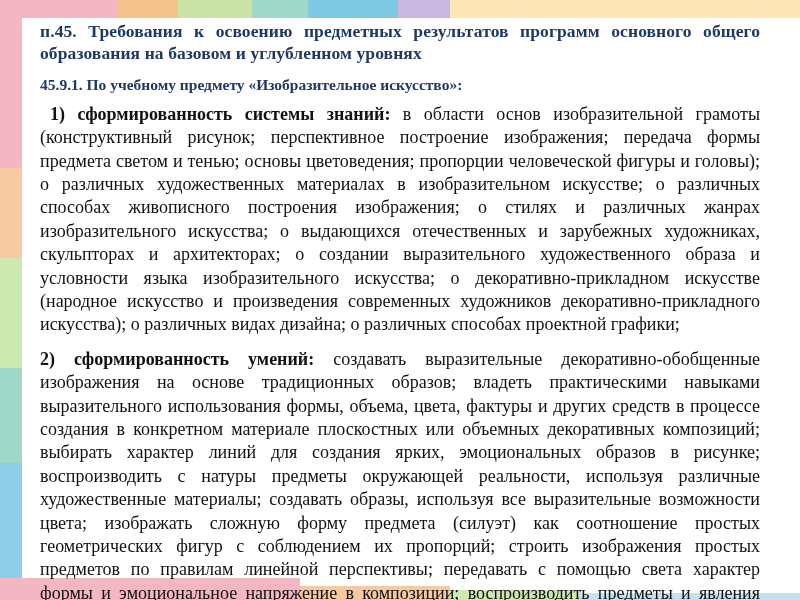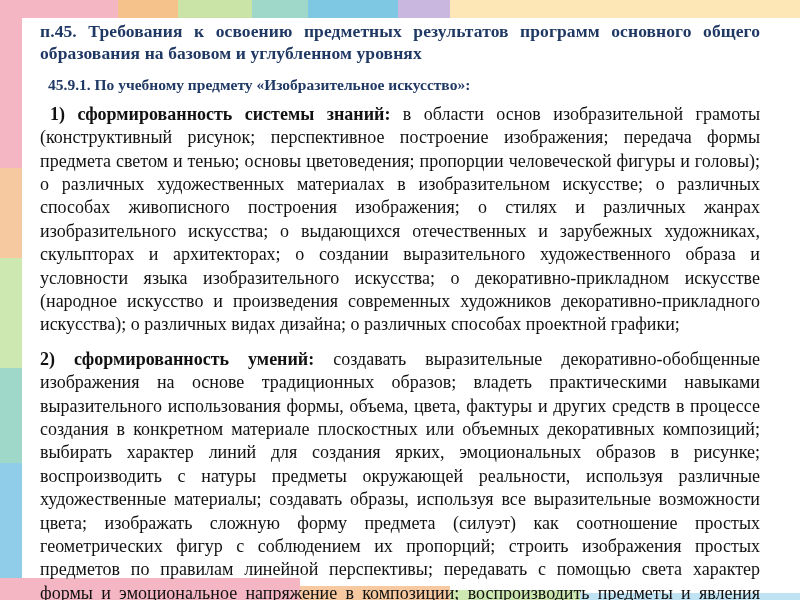--- a/index.html
+++ b/index.html
@@ -72,21 +72,21 @@
     text-align: justify;
     margin: 0 0 10px 0;
     letter-spacing: 0.1px;
   }
 
   .subtitle {
     color: #1F3864;
     font-weight: bold;
     font-size: 15.5px;
     line-height: 1.3;
-    margin: 0 0 8px 8px;
+    margin: 0 0 8px 0;
     text-align: left;
   }
 
   .para {
     color: #111111;
     font-size: 18px;
     line-height: 1.30;
     text-align: justify;
     margin: 0 0 11px 0;
   }

